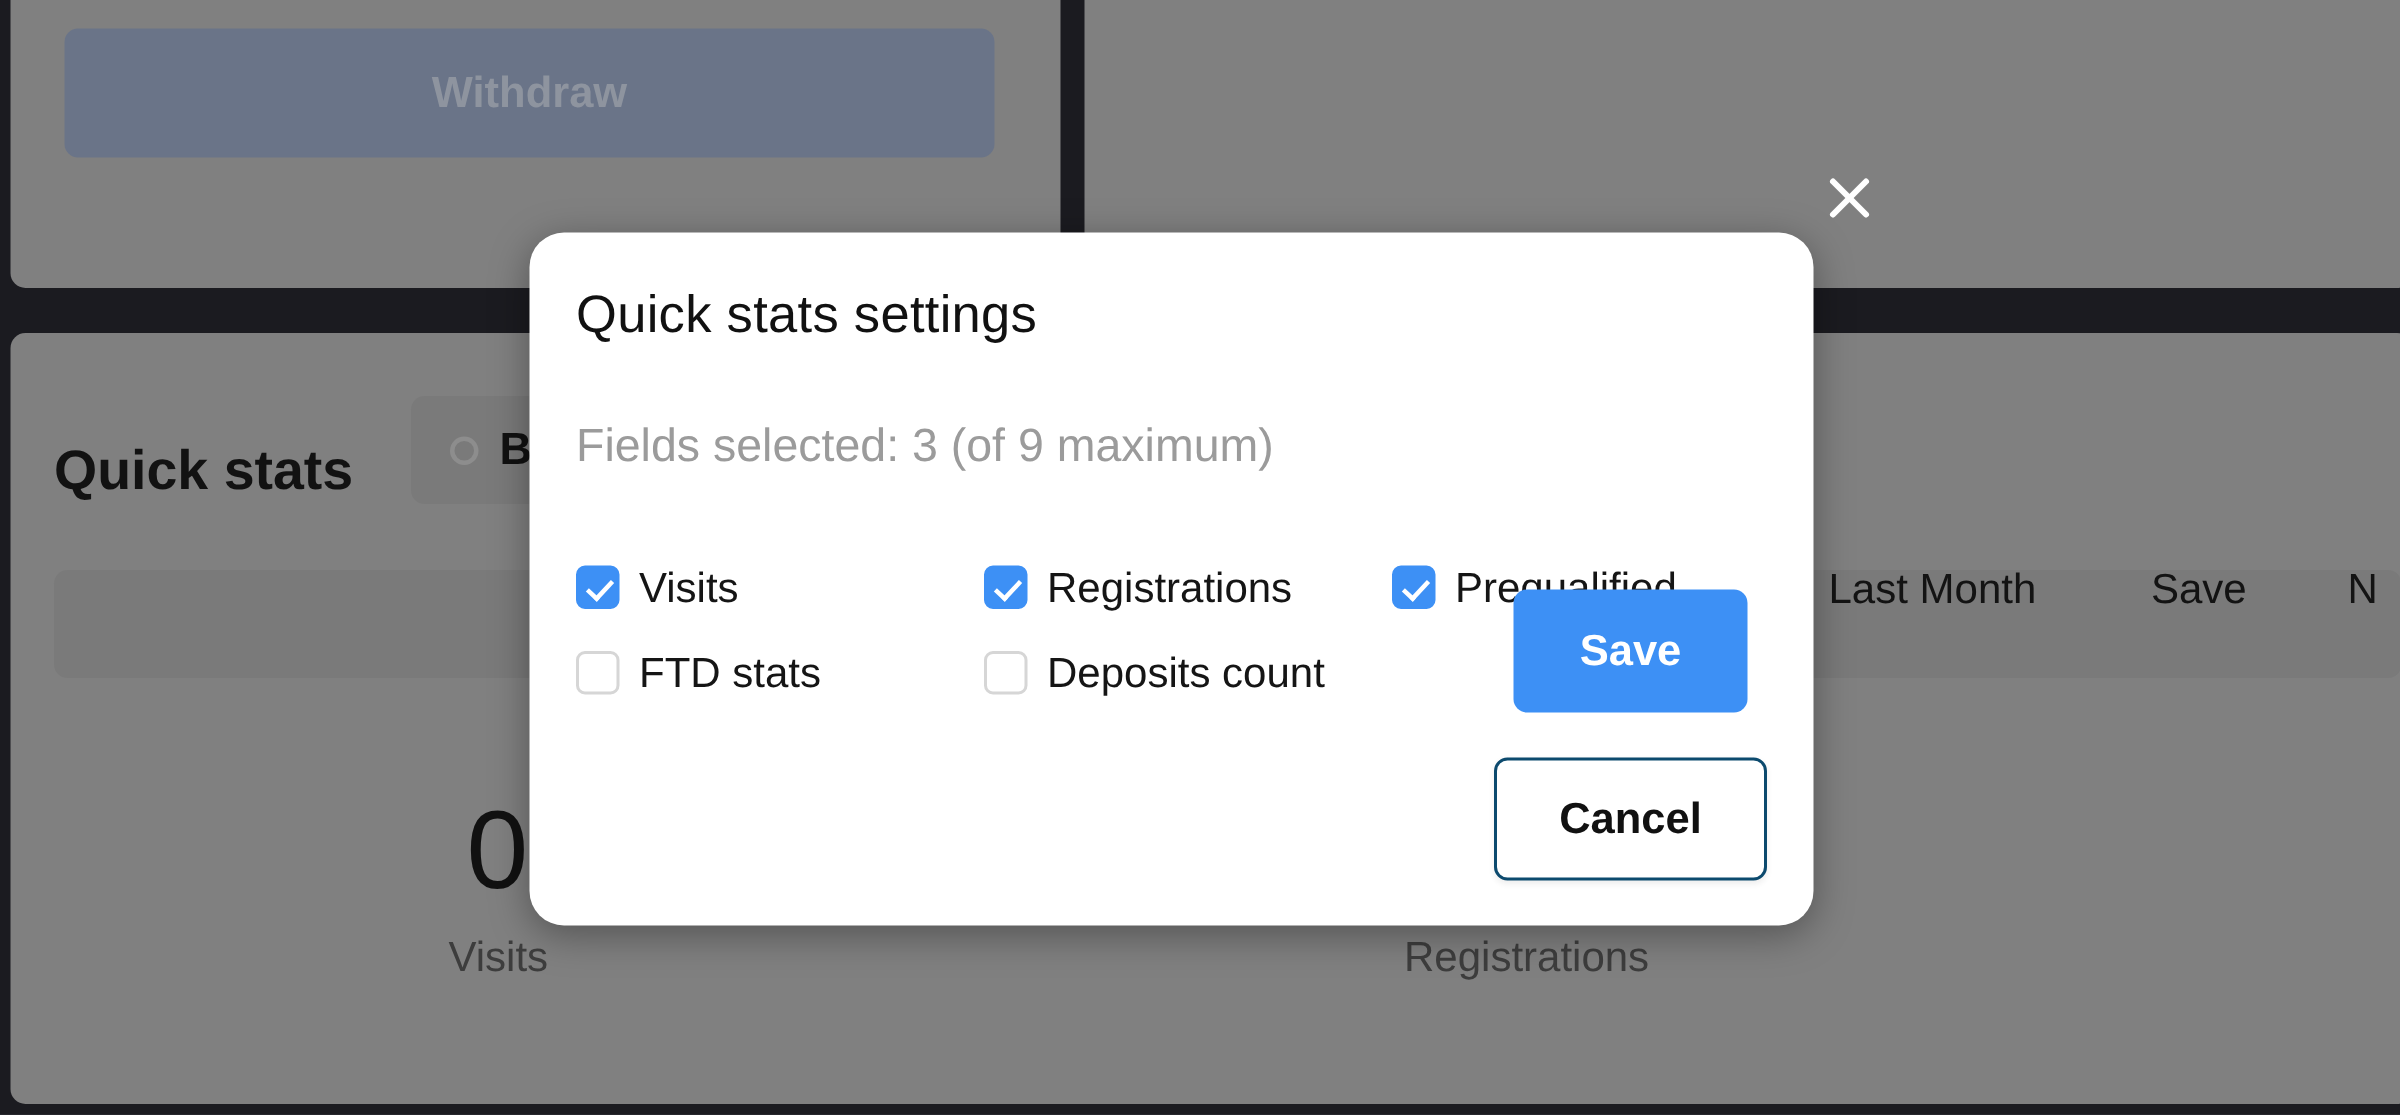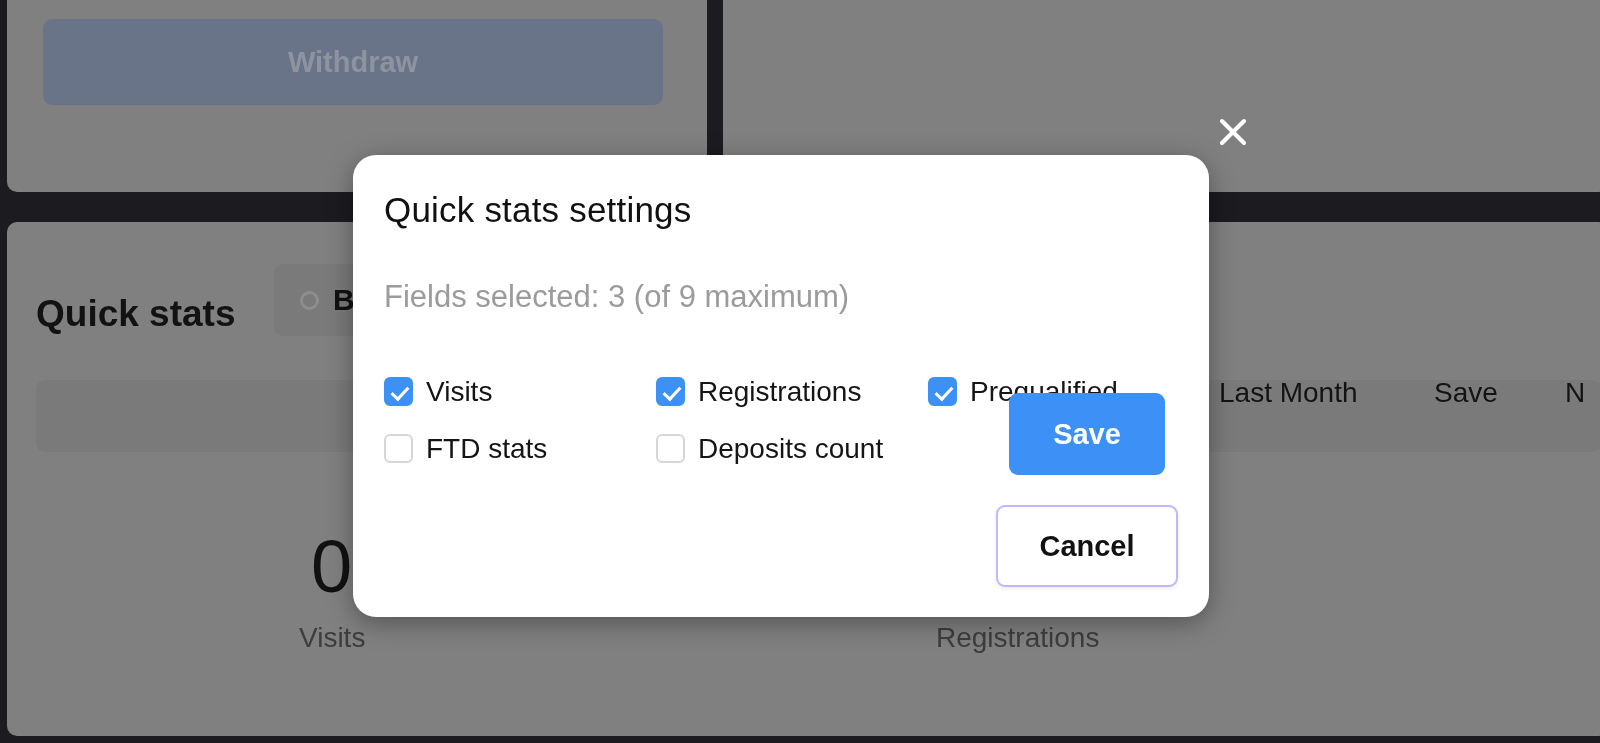--- a/index.html
+++ b/index.html
@@ -269,21 +269,21 @@
     font-size: 29px;
     font-weight: bold;
     font-family: "Liberation Sans", sans-serif;
     cursor: pointer;
   }
 
   #cancel-button {
     width: 182px;
     height: 82px;
     background: #ffffff;
-    border: 2px solid #c4b5fd;
+    border: 2px solid #0c4a6e;
     border-radius: 9px;
     color: #111111;
     font-size: 29px;
     font-weight: bold;
     font-family: "Liberation Sans", sans-serif;
     cursor: pointer;
     box-shadow: 0 2px 4px rgba(0,0,0,.07);
   }
 </style>
 </head>

